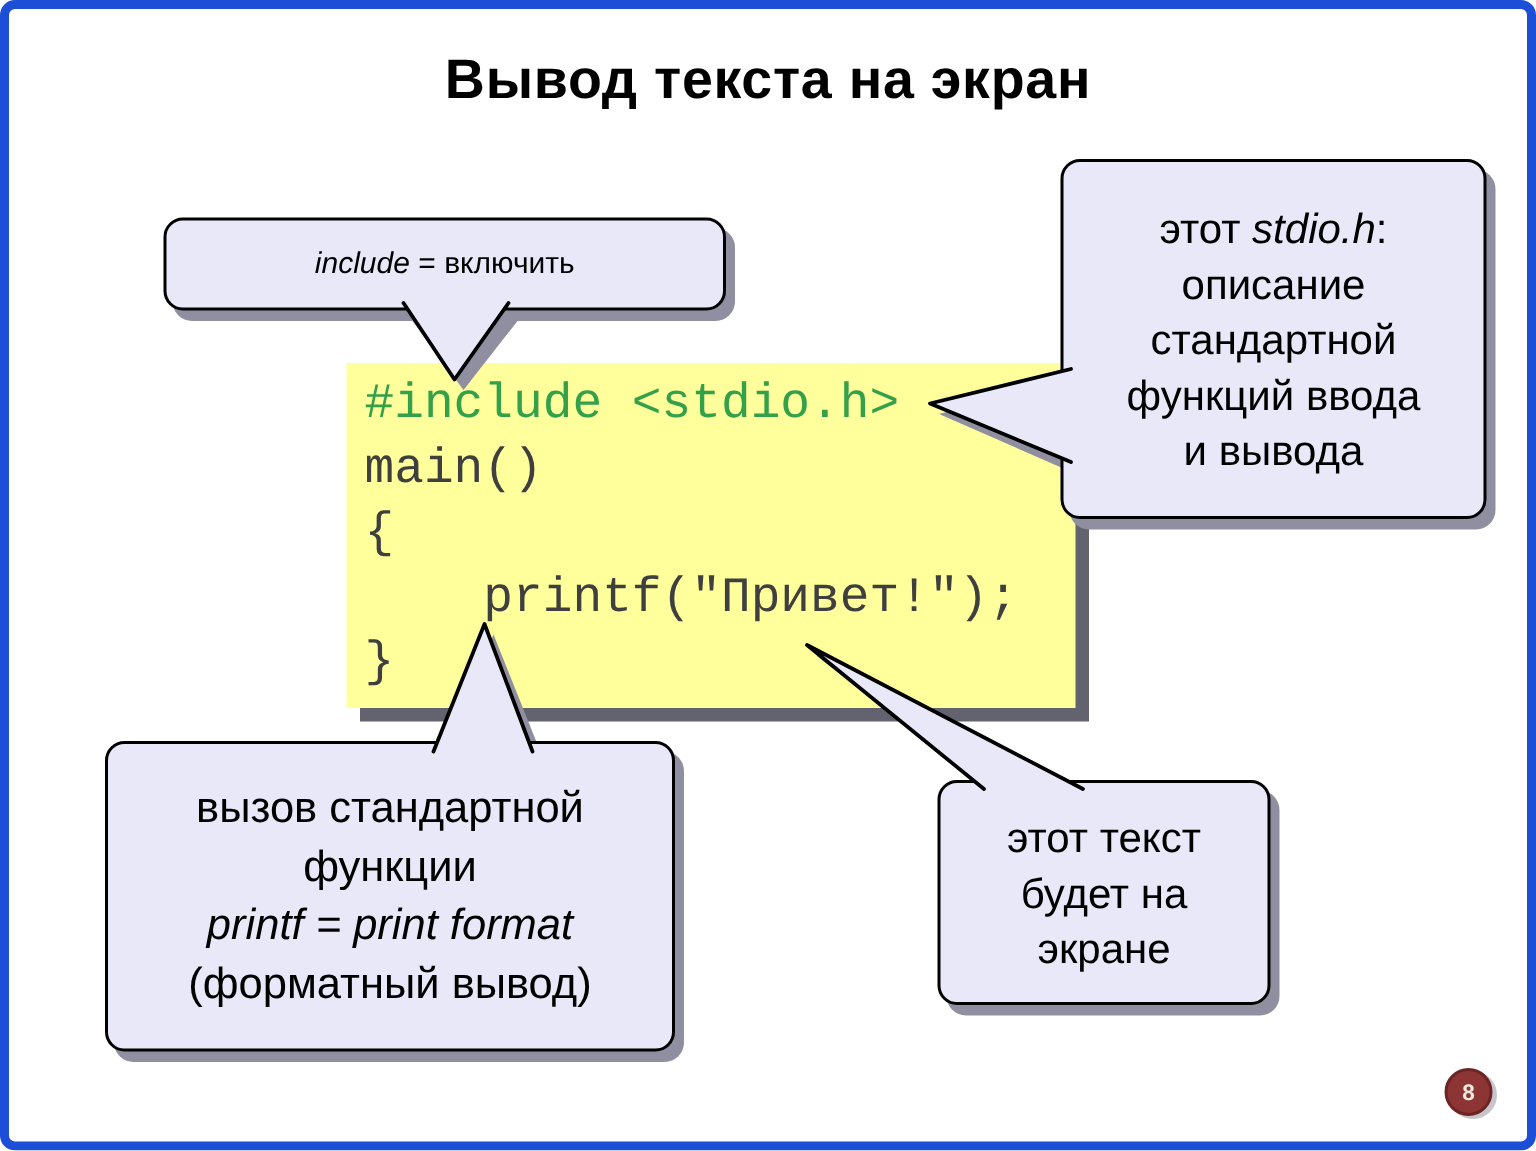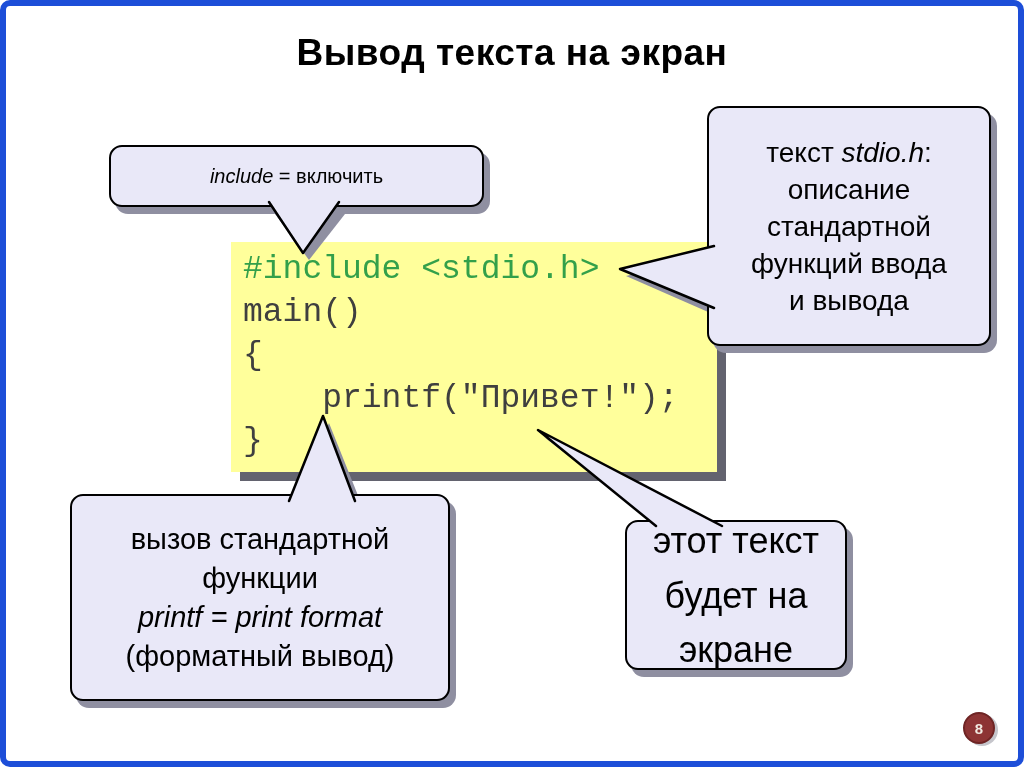--- a/index.html
+++ b/index.html
@@ -60,21 +60,21 @@
     text-align: center;
     z-index: 3;
   }
   .bubble .line { line-height: 37px; }
   .italic { font-style: italic; }
 
   .bubble-include { left: 103px; top: 139px; width: 375px; height: 62px; font-size: 20px; }
   .bubble-stdio   { left: 701px; top: 100px; width: 284px; height: 240px; font-size: 28px; }
   .bubble-printf  { left: 64px;  top: 488px; width: 380px; height: 207px; font-size: 29px; justify-content: center; }
   .bubble-printf .line { line-height: 39px; }
-  .bubble-screen  { left: 619px; top: 514px; width: 222px; height: 150px; font-size: 36px; justify-content: space-between; }
+  .bubble-screen  { left: 619px; top: 514px; width: 222px; height: 150px; font-size: 28px; }
 
   
   .tails-svg {
     position: absolute;
     left: 0; top: 0;
     width: 1024px; height: 767px;
     pointer-events: none;
   }
   .tails-shadow-layer { z-index: 2; }
   .tails-main-layer   { z-index: 4; }
@@ -126,21 +126,21 @@
     <div class="code-line">{</div>
     <div class="code-line">    printf("Привет!");</div>
     <div class="code-line">}</div>
   </div>
 
   <div class="bubble bubble-include">
     <div class="line"><span class="italic">include</span><span> = включить</span></div>
   </div>
 
   <div class="bubble bubble-stdio">
-    <div class="line"><span>текст </span><span class="italic">stdio.h</span><span>:</span></div>
+    <div class="line"><span>этот </span><span class="italic">stdio.h</span><span>:</span></div>
     <div class="line">описание</div>
     <div class="line">стандартной</div>
     <div class="line">функций ввода</div>
     <div class="line">и вывода</div>
   </div>
 
   <div class="bubble bubble-printf">
     <div class="line">вызов стандартной</div>
     <div class="line">функции</div>
     <div class="line italic">printf = print format</div>

